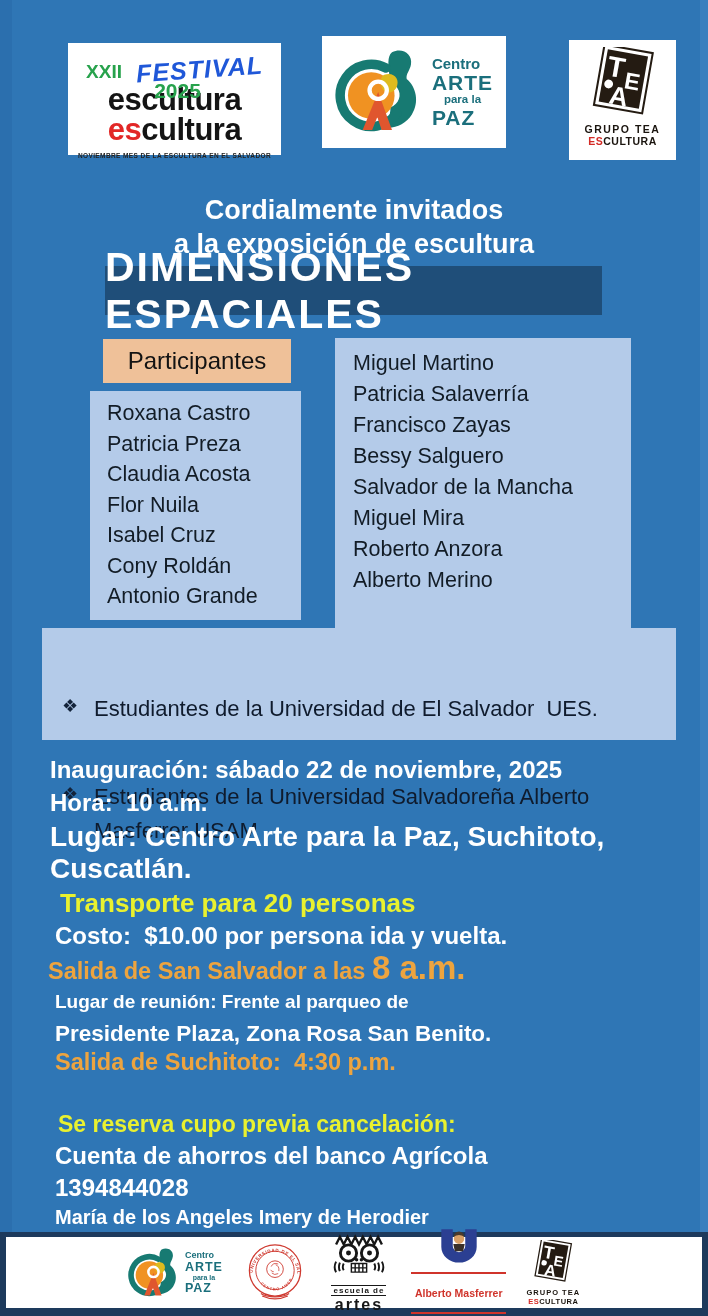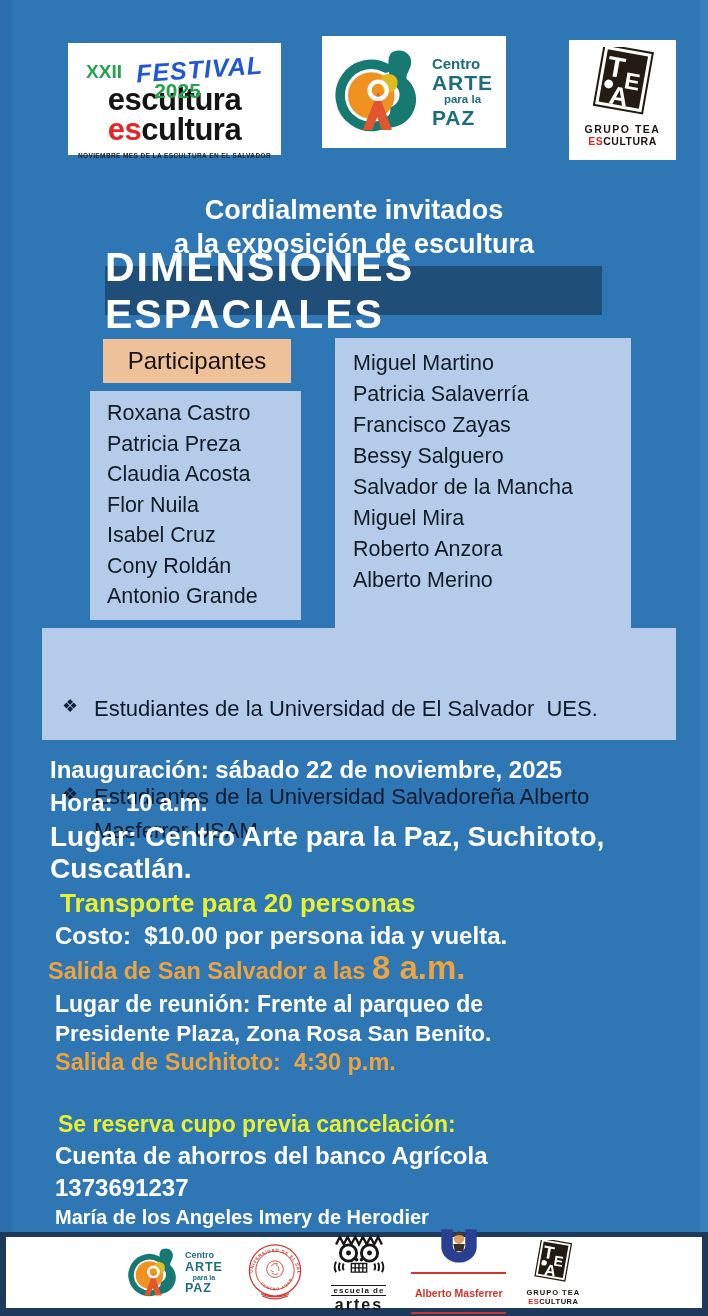--- a/index.html
+++ b/index.html
@@ -58,21 +58,21 @@
   .white{color:#ffffff;}
   .yellow{color:#e9f12f;}
   .orange{color:#eda43f;}
   .l-inau{left:50px;top:756px;font-size:24px;}
   .l-hora{left:50px;top:789px;font-size:24px;}
   .l-lugar{left:50px;top:821px;font-size:28px;}
   .l-transp{left:60px;top:888px;font-size:26px;}
   .l-costo{left:55px;top:922px;font-size:24px;}
   .l-salidass{left:48px;top:948px;font-size:23.5px;line-height:40px;}
   .l-salidass .big{font-size:33px;}
-  .l-reun1{left:55px;top:991px;font-size:23px;}
+  .l-reun1{left:55px;top:991px;font-size:19px;}
   .l-reun2{left:55px;top:1021px;font-size:22.5px;}
   .l-salidasu{left:55px;top:1049px;font-size:23.5px;}
   .l-reserva{left:58px;top:1111px;font-size:23px;}
   .l-cuenta{left:55px;top:1142px;font-size:24px;}
   .l-numero{left:55px;top:1174px;font-size:24px;}
   .l-maria{left:55px;top:1206px;font-size:20px;}
 
   
   .footer{position:absolute;left:0;top:1232px;width:708px;height:84px;background:#1d3a5c;}
   .footer-strip{position:absolute;left:6px;right:6px;top:5px;height:71px;background:#fff;display:flex;align-items:center;justify-content:center;gap:20px;}
@@ -187,21 +187,21 @@
 
   <div class="line yellow pre l-transp">Transporte para 20 personas</div>
   <div class="line white pre l-costo">Costo:  $10.00 por persona ida y vuelta.</div>
   <div class="line orange pre l-salidass"><span>Salida de San Salvador a las </span><span class="big">8 a.m.</span></div>
   <div class="line white pre l-reun1">Lugar de reunión: Frente al parqueo de</div>
   <div class="line white pre l-reun2">Presidente Plaza, Zona Rosa San Benito.</div>
   <div class="line orange pre l-salidasu">Salida de Suchitoto:  4:30 p.m.</div>
 
   <div class="line yellow pre l-reserva">Se reserva cupo previa cancelación:</div>
   <div class="line white pre l-cuenta">Cuenta de ahorros del banco Agrícola</div>
-  <div class="line white pre l-numero">1373691237</div>
+  <div class="line white pre l-numero">1394844028</div>
   <div class="line white pre l-maria">María de los Angeles Imery de Herodier</div>
 
   <div class="footer">
     <div class="footer-strip">
 
       <div class="f-logo">
         <svg width="56" height="54" viewBox="0 0 110 100">
           <path d="M66,4 C78,-2 90,6 88,18 C87,25 82,29 83,35 C94,44 98,62 89,76 C81,89 64,95 51,89 C60,85 65,77 64,68 C74,64 78,53 72,45 C68,40 63,39 63,31 C62,20 60,9 66,4 Z" fill="#177a72"></path>
           <circle cx="42" cy="54" r="36" fill="none" stroke="#177a72" stroke-width="11" transform="rotate(35 42 54)" stroke-dasharray="165 62" stroke-linecap="round"></circle>
           <circle cx="42" cy="54" r="27" fill="#f09222"></circle>

